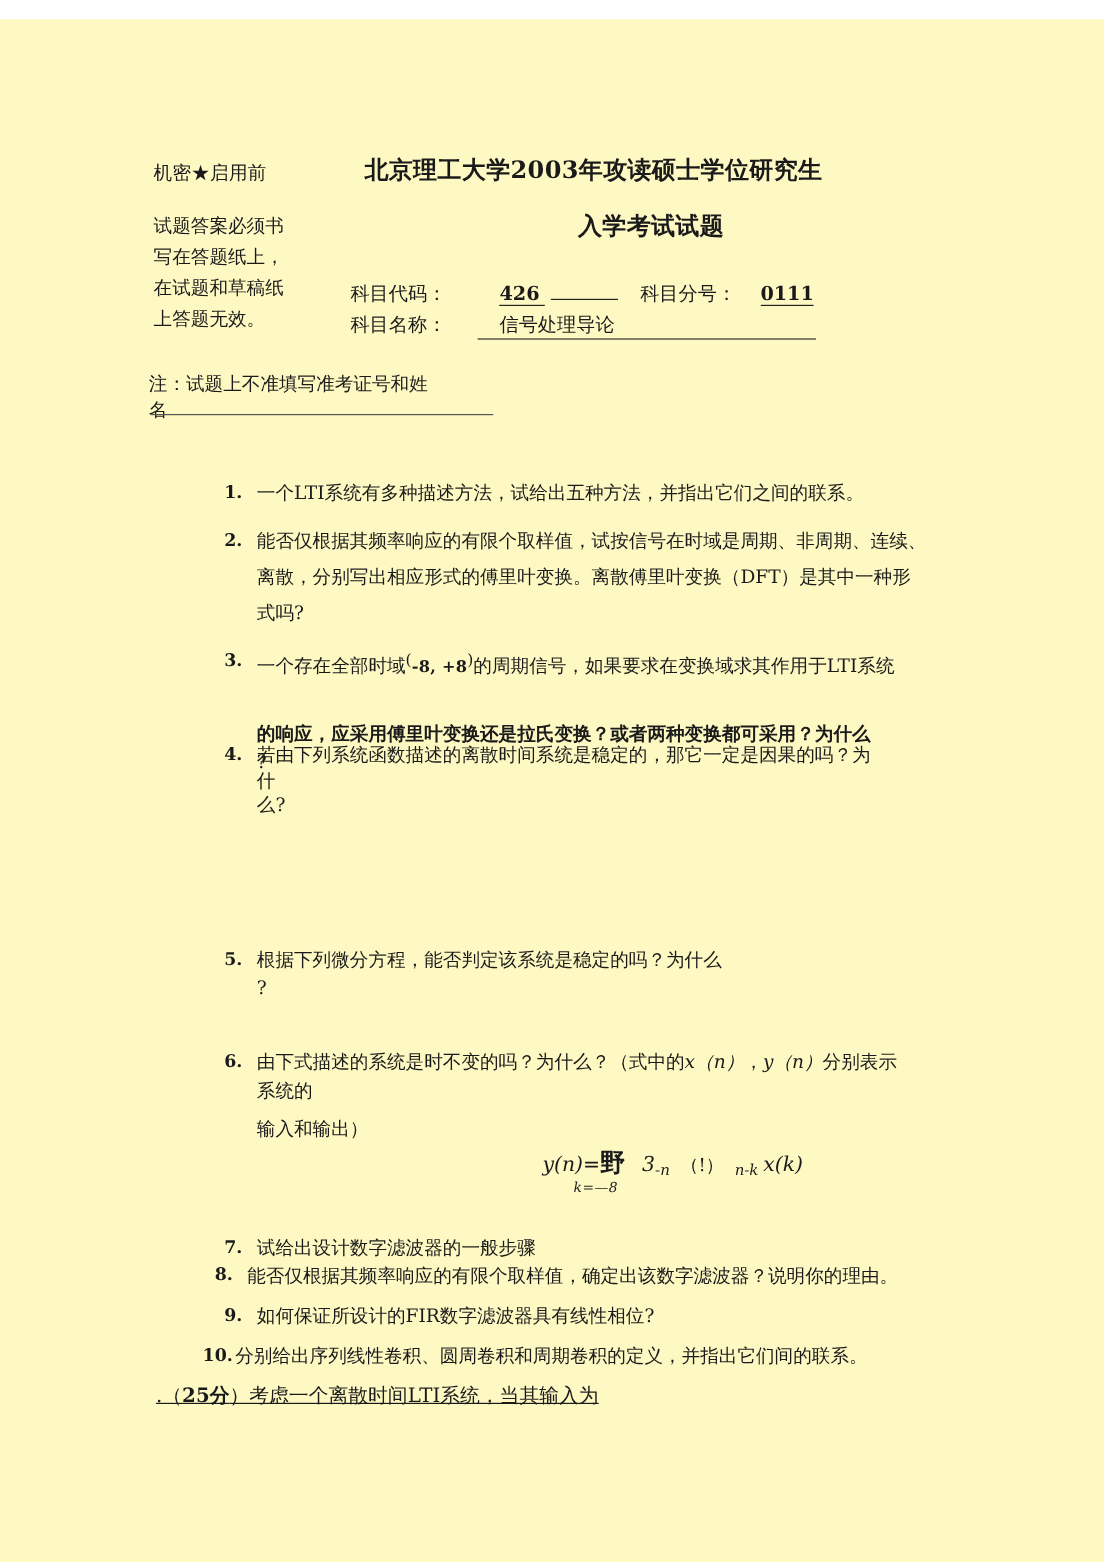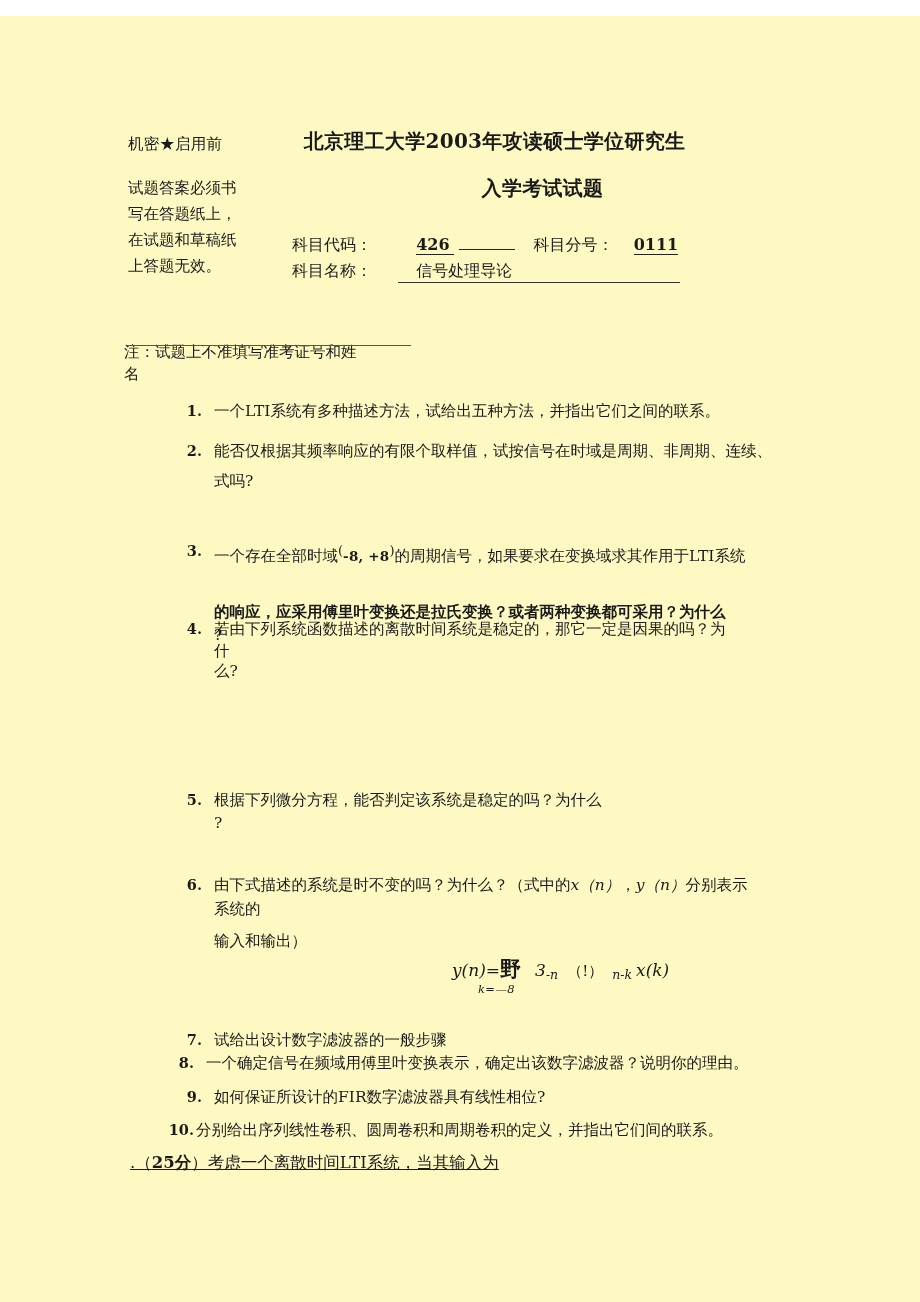--- a/index.html
+++ b/index.html
@@ -107,21 +107,20 @@
   }
 
   
   .note {
     position: absolute;
     left: 124px;
     top: 293px;
     width: 300px;
     font-size: 15.5px;
     line-height: 22px;
-    margin-top: 32px;
   }
   .note-rule {
     position: absolute;
     left: 126px;
     top: 329px;
     width: 285px;
     height: 0;
     border-bottom: 1.6px solid #555;
   }
 
@@ -256,20 +255,21 @@
 
   <div class="q" style="left:172px; top:380px; width:700px;">
     <span class="num">1.</span>
     <span class="body">一个LTI系统有多种描述方法，试给出五种方法，并指出它们之间的联系。</span>
   </div>
 
   <div class="q" style="left:172px; top:420px; width:720px;">
     <span class="num">2.</span>
     <div class="body">
       <p>能否仅根据其频率响应的有限个取样值，试按信号在时域是周期、非周期、连续、</p>
+      <p>离散，分别写出相应形式的傅里叶变换。离散傅里叶变换（DFT）是其中一种形</p>
       <p>式吗?</p>
     </div>
   </div>
 
   <div class="q" style="left:172px; top:520px; width:730px;">
     <span class="num">3.</span>
     <div class="body">
       <p><span>一个存在全部时域</span><span class="sup-par">(</span><span class="inf-num">-8, +8</span><span class="sup-par">)</span><span>的周期信号，如果要求在变换域求其作用于LTI系统</span></p>
       <p style="margin-top:26px;font-weight:bold;">的响应，应采用傅里叶变换还是拉氏变换？或者两种变换都可采用？为什么</p>
       <p style="line-height:16px;">?</p>
@@ -307,21 +307,21 @@
   </div>
   <div class="formula-sub">k=—8</div>
 
   <div class="q" style="left:172px; top:1012px; width:730px; line-height:24px;">
     <span class="num">7.</span>
     <span class="body">试给出设计数字滤波器的一般步骤</span>
   </div>
 
   <div class="q" style="left:164px; top:1035px; width:740px; line-height:24px;">
     <span class="num">8.</span>
-    <span class="body">一个确定信号在频域用傅里叶变换表示，确定出该数字滤波器？说明你的理由。</span>
+    <span class="body">能否仅根据其频率响应的有限个取样值，确定出该数字滤波器？说明你的理由。</span>
   </div>
 
   <div class="q" style="left:172px; top:1069px; width:730px; line-height:24px;">
     <span class="num">9.</span>
     <span class="body">如何保证所设计的FIR数字滤波器具有线性相位?</span>
   </div>
 
   <div class="q" style="left:164px; top:1102px; width:740px; line-height:24px;">
     <span class="num wide">10.</span>
     <span class="body" style="margin-left:32px;">分别给出序列线性卷积、圆周卷积和周期卷积的定义，并指出它们间的联系。</span>

